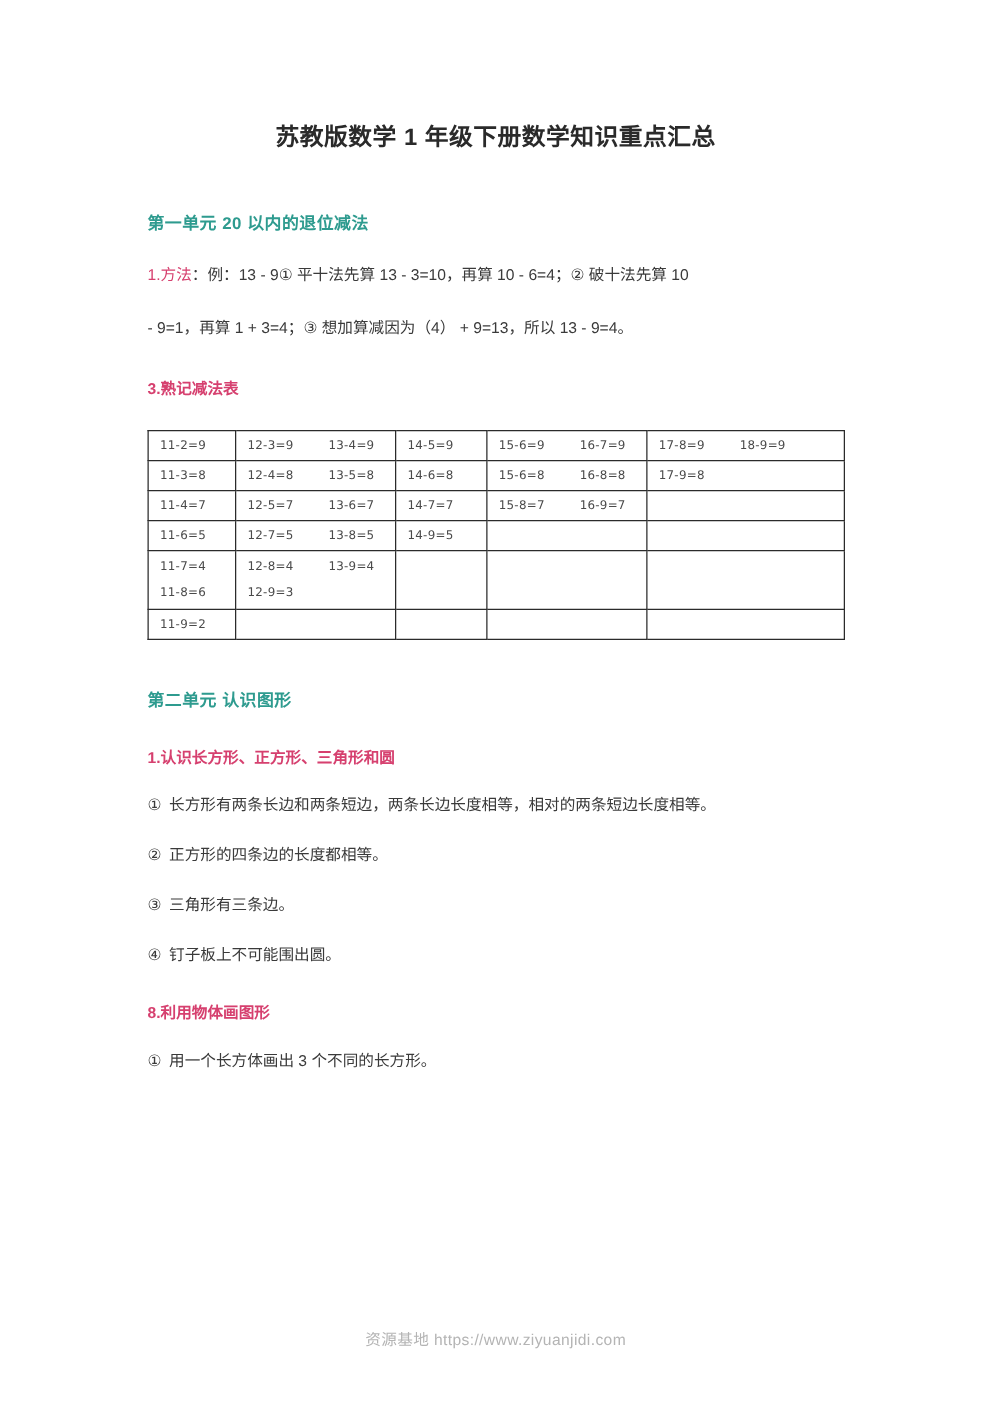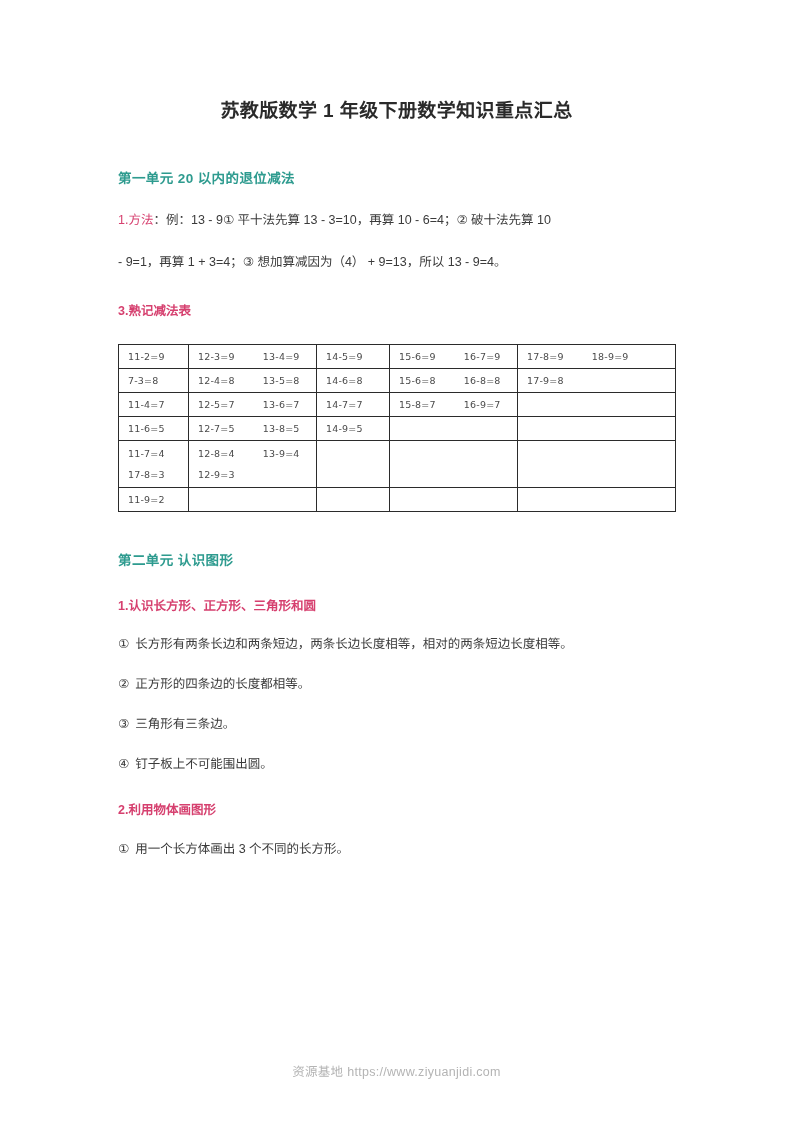--- a/index.html
+++ b/index.html
@@ -182,21 +182,21 @@
       <tbody>
 
       <tr>
             <td><span class="eq">11-2=9</span></td>
             <td><span class="eq">12-3=9</span><span class="eq">13-4=9</span></td>
             <td><span class="eq">14-5=9</span></td>
             <td><span class="eq">15-6=9</span><span class="eq">16-7=9</span></td>
             <td><span class="eq">17-8=9</span><span class="eq">18-9=9</span></td>
           </tr>
           <tr>
-            <td><span class="eq">7-3=8</span></td>
+            <td><span class="eq">11-3=8</span></td>
             <td><span class="eq">12-4=8</span><span class="eq">13-5=8</span></td>
             <td><span class="eq">14-6=8</span></td>
             <td><span class="eq">15-6=8</span><span class="eq">16-8=8</span></td>
             <td><span class="eq">17-9=8</span></td>
           </tr>
           <tr>
             <td><span class="eq">11-4=7</span></td>
             <td><span class="eq">12-5=7</span><span class="eq">13-6=7</span></td>
             <td><span class="eq">14-7=7</span></td>
             <td><span class="eq">15-8=7</span><span class="eq">16-9=7</span></td>
@@ -205,21 +205,21 @@
           <tr>
             <td><span class="eq">11-6=5</span></td>
             <td><span class="eq">12-7=5</span><span class="eq">13-8=5</span></td>
             <td><span class="eq">14-9=5</span></td>
             <td></td>
             <td></td>
           </tr>
           <tr>
             <td class="tall">
               <span class="cell-line"><span class="eq">11-7=4</span></span>
-              <span class="cell-line"><span class="eq">17-8=3</span></span>
+              <span class="cell-line"><span class="eq">11-8=6</span></span>
             </td>
             <td class="tall">
               <span class="cell-line"><span class="eq">12-8=4</span><span class="eq">13-9=4</span></span>
               <span class="cell-line"><span class="eq">12-9=3</span></span>
             </td>
             <td class="tall"></td>
             <td class="tall"></td>
             <td class="tall"></td>
           </tr>
           <tr>
@@ -238,19 +238,19 @@
   <h3 class="sub-heading">1.认识长方形、正方形、三角形和圆</h3>
 
   <p class="list-item"><span class="marker">①</span><span>长方形有两条长边和两条短边，两条长边长度相等，相对的两条短边长度相等。</span></p>
 
   <p class="list-item"><span class="marker">②</span><span>正方形的四条边的长度都相等。</span></p>
 
   <p class="list-item"><span class="marker">③</span><span>三角形有三条边。</span></p>
 
   <p class="list-item"><span class="marker">④</span><span>钉子板上不可能围出圆。</span></p>
 
-  <h3 class="sub-heading">2.利用物体画图形</h3>
+  <h3 class="sub-heading">8.利用物体画图形</h3>
 
   <p class="list-item"><span class="marker">①</span><span>用一个长方体画出 3 个不同的长方形。</span></p>
 
   <div class="footer-watermark">资源基地 https://www.ziyuanjidi.com</div>
 
 </div>
 
 </body></html>

